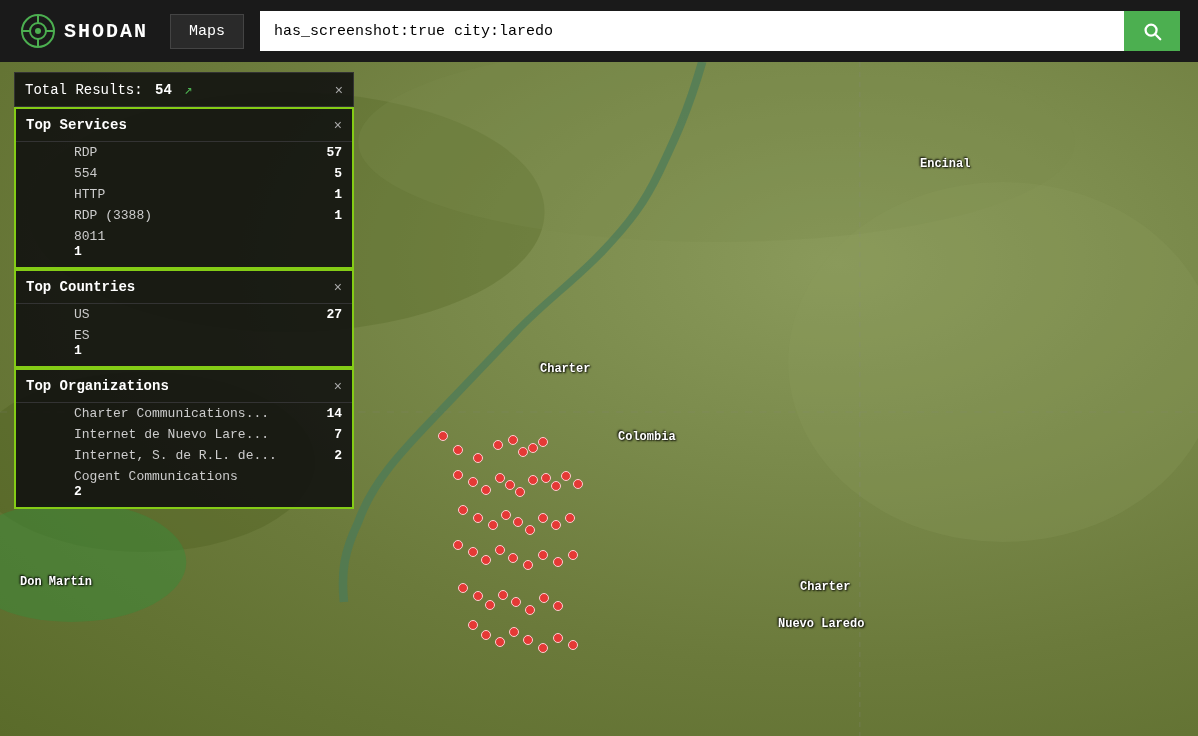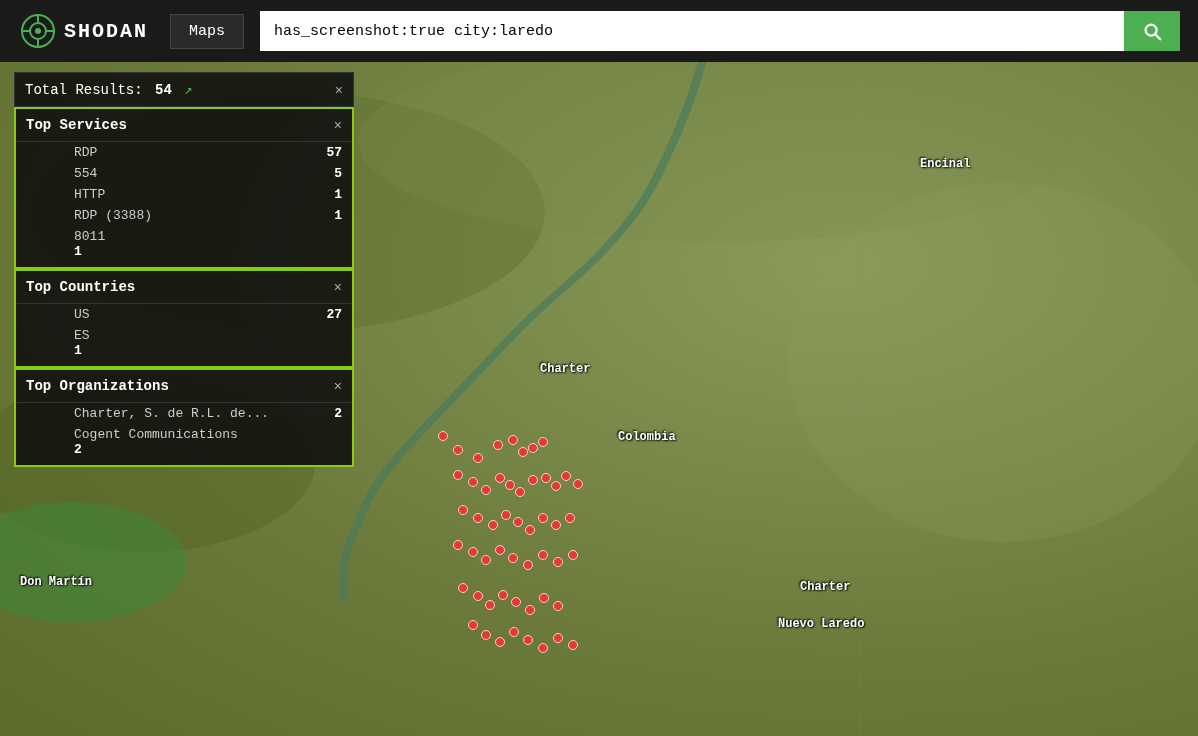--- a/index.html
+++ b/index.html
@@ -276,21 +276,29 @@
       </div>
   </div>
 
   <div class="panel">
     <div class="panel-header">
       <span class="panel-title">Top Organizations</span>
       <button class="close-btn">×</button>
     </div>
     <div id="orgs-rows">
         <div class="panel-row">
-          <span class="panel-key">Charter, S. de R.L. de...</span>
+          <span class="panel-key">Charter Communications...</span>
+          <span class="panel-val">14</span>
+        </div>
+        <div class="panel-row">
+          <span class="panel-key">Internet de Nuevo Lare...</span>
+          <span class="panel-val">7</span>
+        </div>
+        <div class="panel-row">
+          <span class="panel-key">Internet, S. de R.L. de...</span>
           <span class="panel-val">2</span>
         </div>
         <div class="panel-row">
           <span class="panel-key">Cogent Communications</span>
           <span class="panel-val">2</span>
         </div>
       </div>
   </div>
 
 </div>

